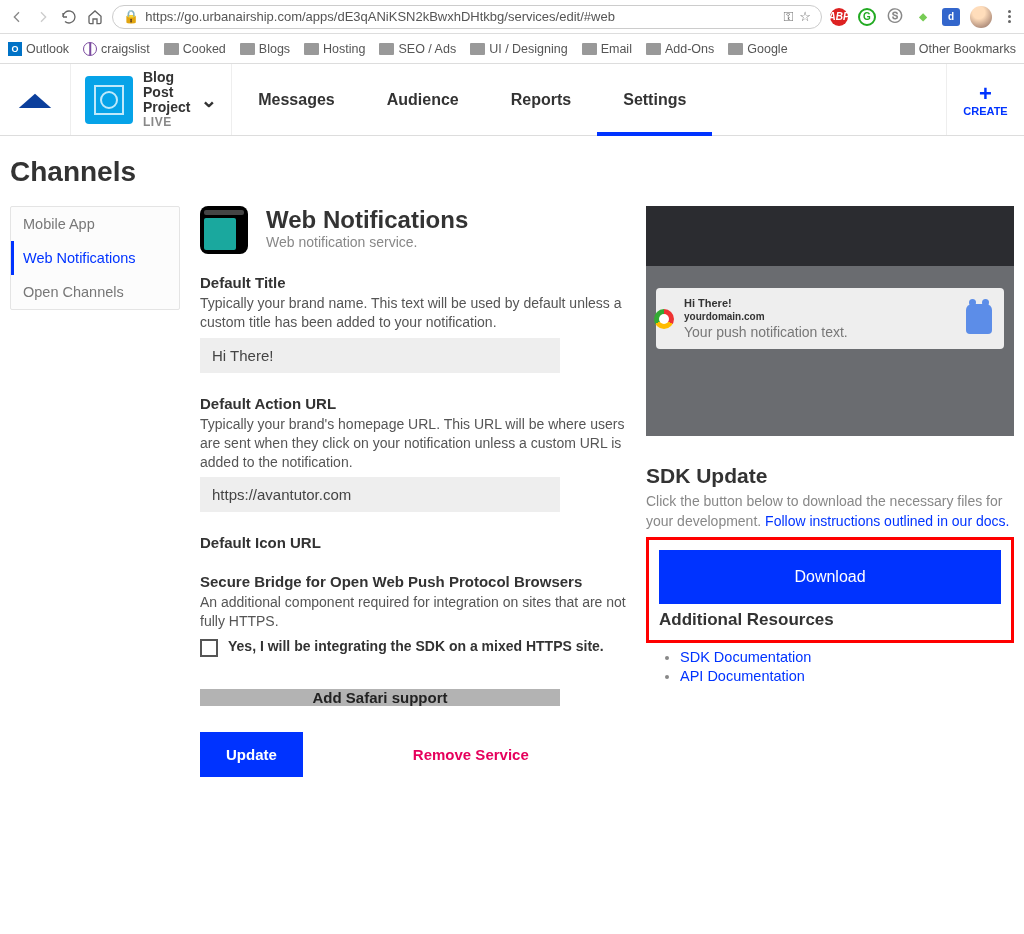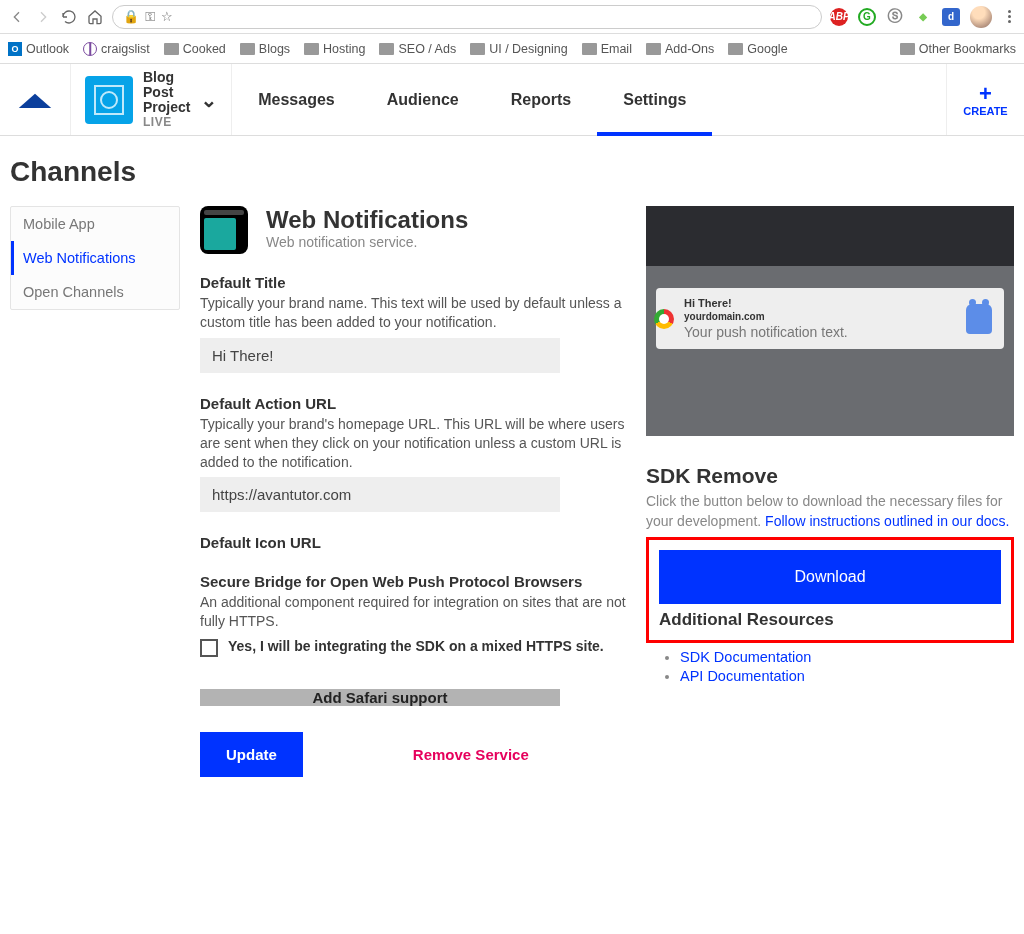--- a/index.html
+++ b/index.html
@@ -126,20 +126,21 @@
         <path d="M3 12a9 9 0 1 1 3 6.7M3 12V6m0 6h6"></path>
       </svg>
     </div>
   <div class="nav-btn">
       <svg viewBox="0 0 24 24" fill="none" stroke="#666" stroke-width="2">
         <path d="M3 11l9-8 9 8v9a2 2 0 0 1-2 2h-4v-7h-6v7H5a2 2 0 0 1-2-2z"></path>
       </svg>
     </div>
   <div class="addr-bar">
     <span class="addr-lock">🔒</span>
+    <span class="addr-url">https://go.urbanairship.com/apps/dE3qANiKSN2kBwxhDHtkbg/services/edit/#web</span>
     <span style="color:#666;">⚿</span>
     <span style="color:#666;">☆</span>
   </div>
   <div class="toolbar-icons">
     <div class="tb-icon abp">ABP</div>
     <div class="tb-icon gram">G</div>
     <div class="tb-icon skype">ⓢ</div>
     <div class="tb-icon diamond">◆</div>
     <div class="tb-icon dig">d</div>
     <div class="avatar"></div>
@@ -292,21 +293,21 @@
             <div class="pn-chrome"></div>
             <div class="pn-text">
               <div class="pn-title">Hi There!</div>
               <div class="pn-domain">yourdomain.com</div>
               <div class="pn-body">Your push notification text.</div>
             </div>
             <div class="pn-bear"></div>
           </div>
         </div>
 
-        <div class="sdk-title">SDK Remove</div>
+        <div class="sdk-title">SDK Update</div>
         <div class="sdk-help">
           <span>Click the button below to download the necessary files for your development. </span><a href="#">Follow instructions outlined in our docs.</a>
         </div>
         <div class="highlight-box">
           <button class="btn-download">Download</button>
           <div class="res-title">Additional Resources</div>
         </div>
         <ul class="res-list">
           <li><a href="#">SDK Documentation</a></li>
           <li><a href="#">API Documentation</a></li>

